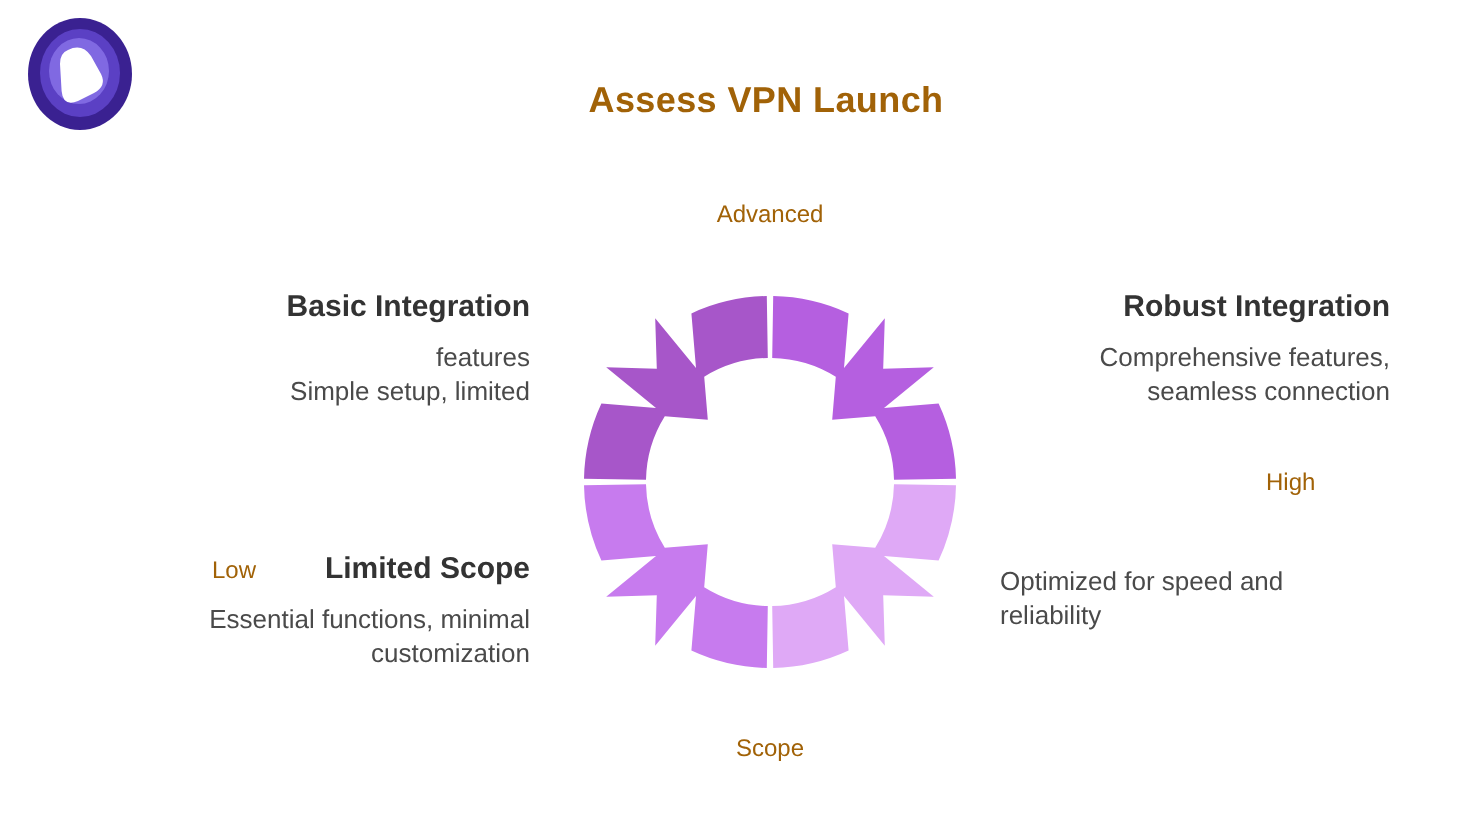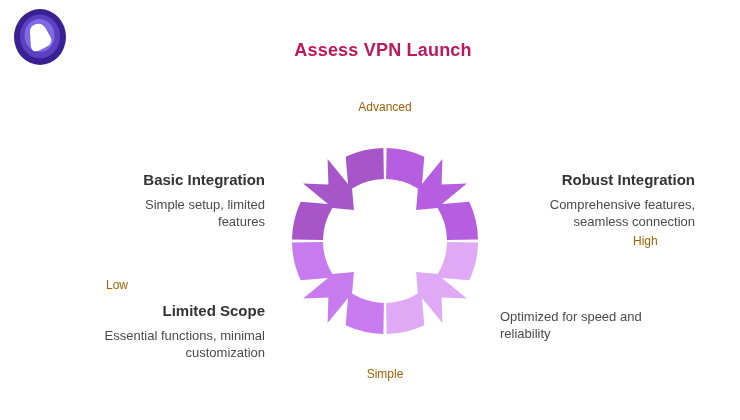--- a/index.html
+++ b/index.html
@@ -3,69 +3,69 @@
 <meta charset="utf-8">
 <style>
   html,body{margin:0;padding:0;}
   body{
     width:740px;height:420px;position:relative;background:#ffffff;overflow:hidden;
     font-family:"Liberation Sans",sans-serif;-webkit-font-smoothing:antialiased;
   }
   .logo{position:absolute;left:14px;top:9px;width:52px;height:56px;}
   .title{
     position:absolute;left:26px;top:40px;width:714px;text-align:center;
-    font-size:18px;font-weight:bold;color:#be185d;letter-spacing:.2px;
+    font-size:18px;font-weight:bold;color:#a16207;letter-spacing:.2px;
   }
   .axis-label{position:absolute;font-size:12px;color:#a16207;white-space:nowrap;}
   .axis-top{left:385px;top:100px;transform:translateX(-50%);}
   .axis-bottom{left:385px;top:367px;transform:translateX(-50%);}
   .axis-left{left:106px;top:234px;margin-top:44px;}
   .axis-right{left:633px;top:234px;}
   .ring{position:absolute;left:265px;top:121px;width:240px;height:240px;}
-  .qblock{position:absolute;width:195px;margin-top:26px;}
+  .qblock{position:absolute;width:195px;}
   .qblock .qtitle{font-size:15px;font-weight:bold;color:#333333;line-height:19px;}
   .qblock .qdesc{margin-top:7px;font-size:13px;color:#4a4a4a;line-height:17px;}
   .qb-tl{right:475px;top:144px;text-align:right;}
   .qb-tr{left:500px;top:144px;text-align:right;}
   .qb-bl{right:475px;top:275px;text-align:right;}
   .qb-br{left:500px;top:275px;text-align:left;}
 </style>
 </head>
 <body>
 
 <svg class="logo" viewBox="0 0 52 56" xmlns="http://www.w3.org/2000/svg">
   <ellipse cx="26" cy="28" rx="26" ry="28" fill="#3A2191"></ellipse>
   <ellipse cx="26" cy="27.5" rx="20" ry="22" fill="#5B40C4"></ellipse>
   <ellipse cx="25.5" cy="26.5" rx="15" ry="16.5" fill="#8069E2"></ellipse>
   <path d="M 20 16 Q 27 12.5 31.5 19 L 36.5 28 Q 39.5 34 33 37.5 L 25 41.5 Q 17.5 44.5 16.8 36.5 L 16 23 Q 16 17.5 20 16 Z" fill="#FFFFFF"></path>
 </svg>
 
 <div class="title">Assess VPN Launch</div>
 
 <div class="axis-label axis-top">Advanced</div>
-<div class="axis-label axis-bottom">Simple</div>
+<div class="axis-label axis-bottom">Scope</div>
 <div class="axis-label axis-left">Low</div>
 <div class="axis-label axis-right">High</div>
 
 <svg class="ring" viewBox="0 0 240 240" xmlns="http://www.w3.org/2000/svg">
 
   <path d="M 58.0 118.9 L 27.0 118.4 A 93 93 0 0 1 35.7 80.7 L 63.0 83.0 L 38.1 62.6 L 63.4 63.4 L 62.6 38.1 L 83.0 63.0 L 80.7 35.7 A 93 93 0 0 1 118.4 27.0 L 118.9 58.0 A 62 62 0 0 0 87.1 67.4 L 88.9 88.9 L 67.4 87.1 A 62 62 0 0 0 58.0 118.9 Z" fill="#A756C9"></path>
 
   <path d="M 121.1 58.0 L 121.6 27.0 A 93 93 0 0 1 159.3 35.7 L 157.0 63.0 L 177.4 38.1 L 176.6 63.4 L 201.9 62.6 L 177.0 83.0 L 204.3 80.7 A 93 93 0 0 1 213.0 118.4 L 182.0 118.9 A 62 62 0 0 0 172.6 87.1 L 151.1 88.9 L 152.9 67.4 A 62 62 0 0 0 121.1 58.0 Z" fill="#B55FE0"></path>
 
   <path d="M 118.9 182.0 L 118.4 213.0 A 93 93 0 0 1 80.7 204.3 L 83.0 177.0 L 62.6 201.9 L 63.4 176.6 L 38.1 177.4 L 63.0 157.0 L 35.7 159.3 A 93 93 0 0 1 27.0 121.6 L 58.0 121.1 A 62 62 0 0 0 67.4 152.9 L 88.9 151.1 L 87.1 172.6 A 62 62 0 0 0 118.9 182.0 Z" fill="#C77BEE"></path>
 
   <path d="M 182.0 121.1 L 213.0 121.6 A 93 93 0 0 1 204.3 159.3 L 177.0 157.0 L 201.9 177.4 L 176.6 176.6 L 177.4 201.9 L 157.0 177.0 L 159.3 204.3 A 93 93 0 0 1 121.6 213.0 L 121.1 182.0 A 62 62 0 0 0 152.9 172.6 L 151.1 151.1 L 172.6 152.9 A 62 62 0 0 0 182.0 121.1 Z" fill="#DFA9F6"></path>
 </svg>
 
 <div class="qblock qb-tl">
   <div class="qtitle">Basic Integration</div>
   <div class="qdesc">
+    <div>features</div>
     <div>Simple setup, limited</div>
-    <div>features</div>
   </div>
 </div>
 
 <div class="qblock qb-tr">
   <div class="qtitle">Robust Integration</div>
   <div class="qdesc">
     <div>Comprehensive features,</div>
     <div>seamless connection</div>
   </div>
 </div>

